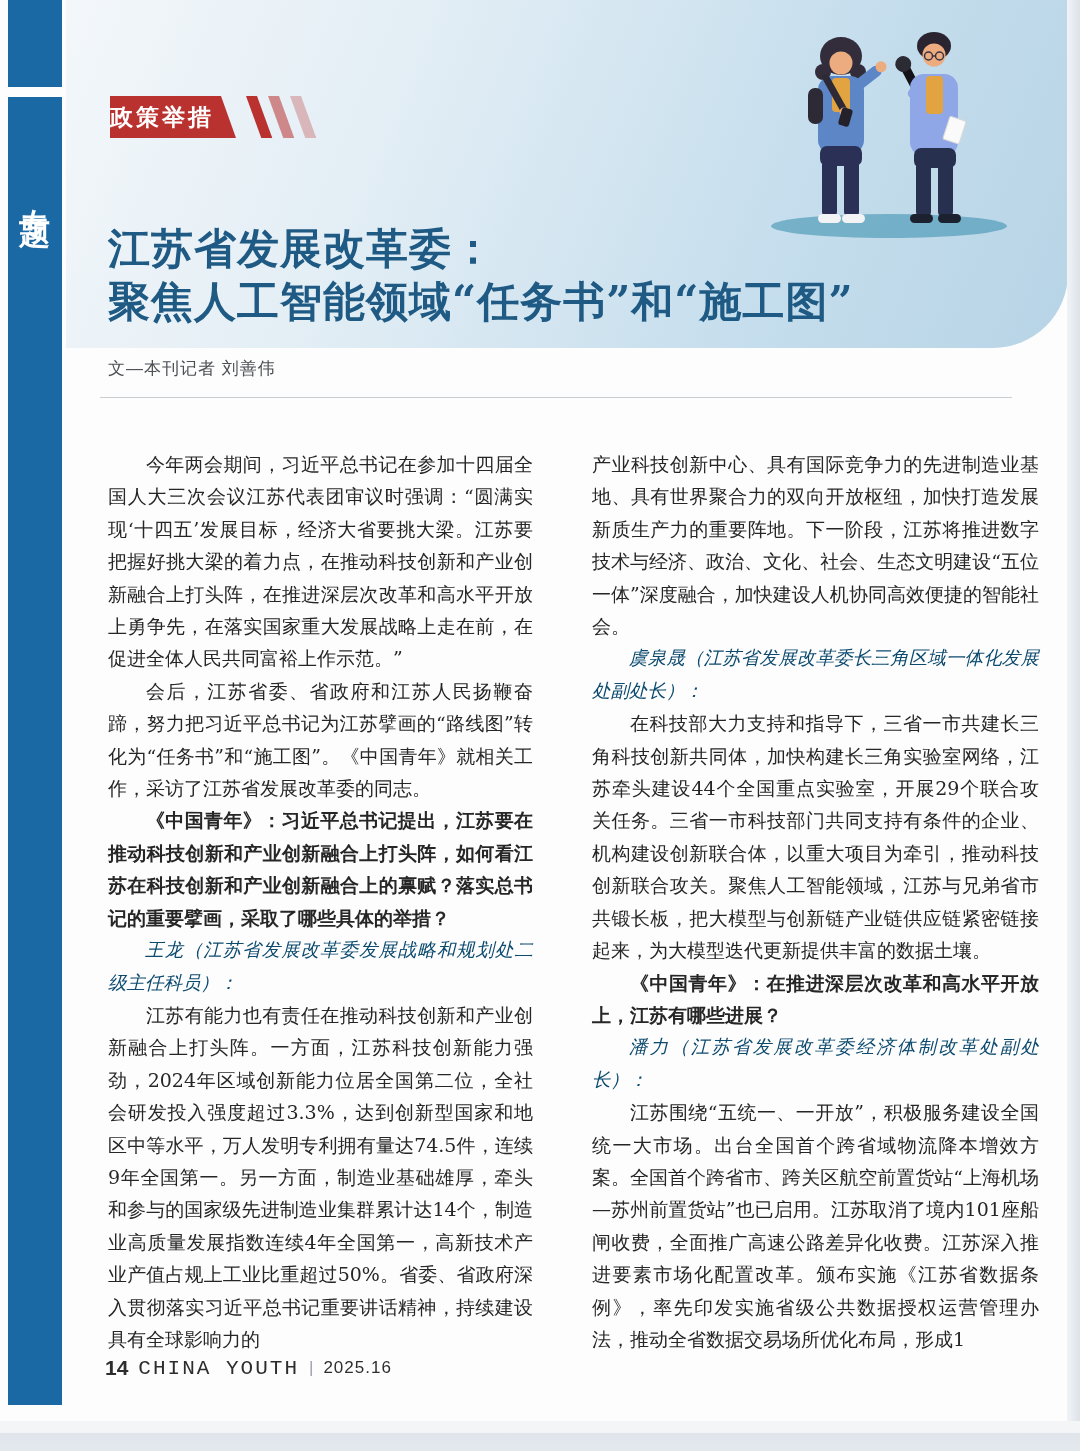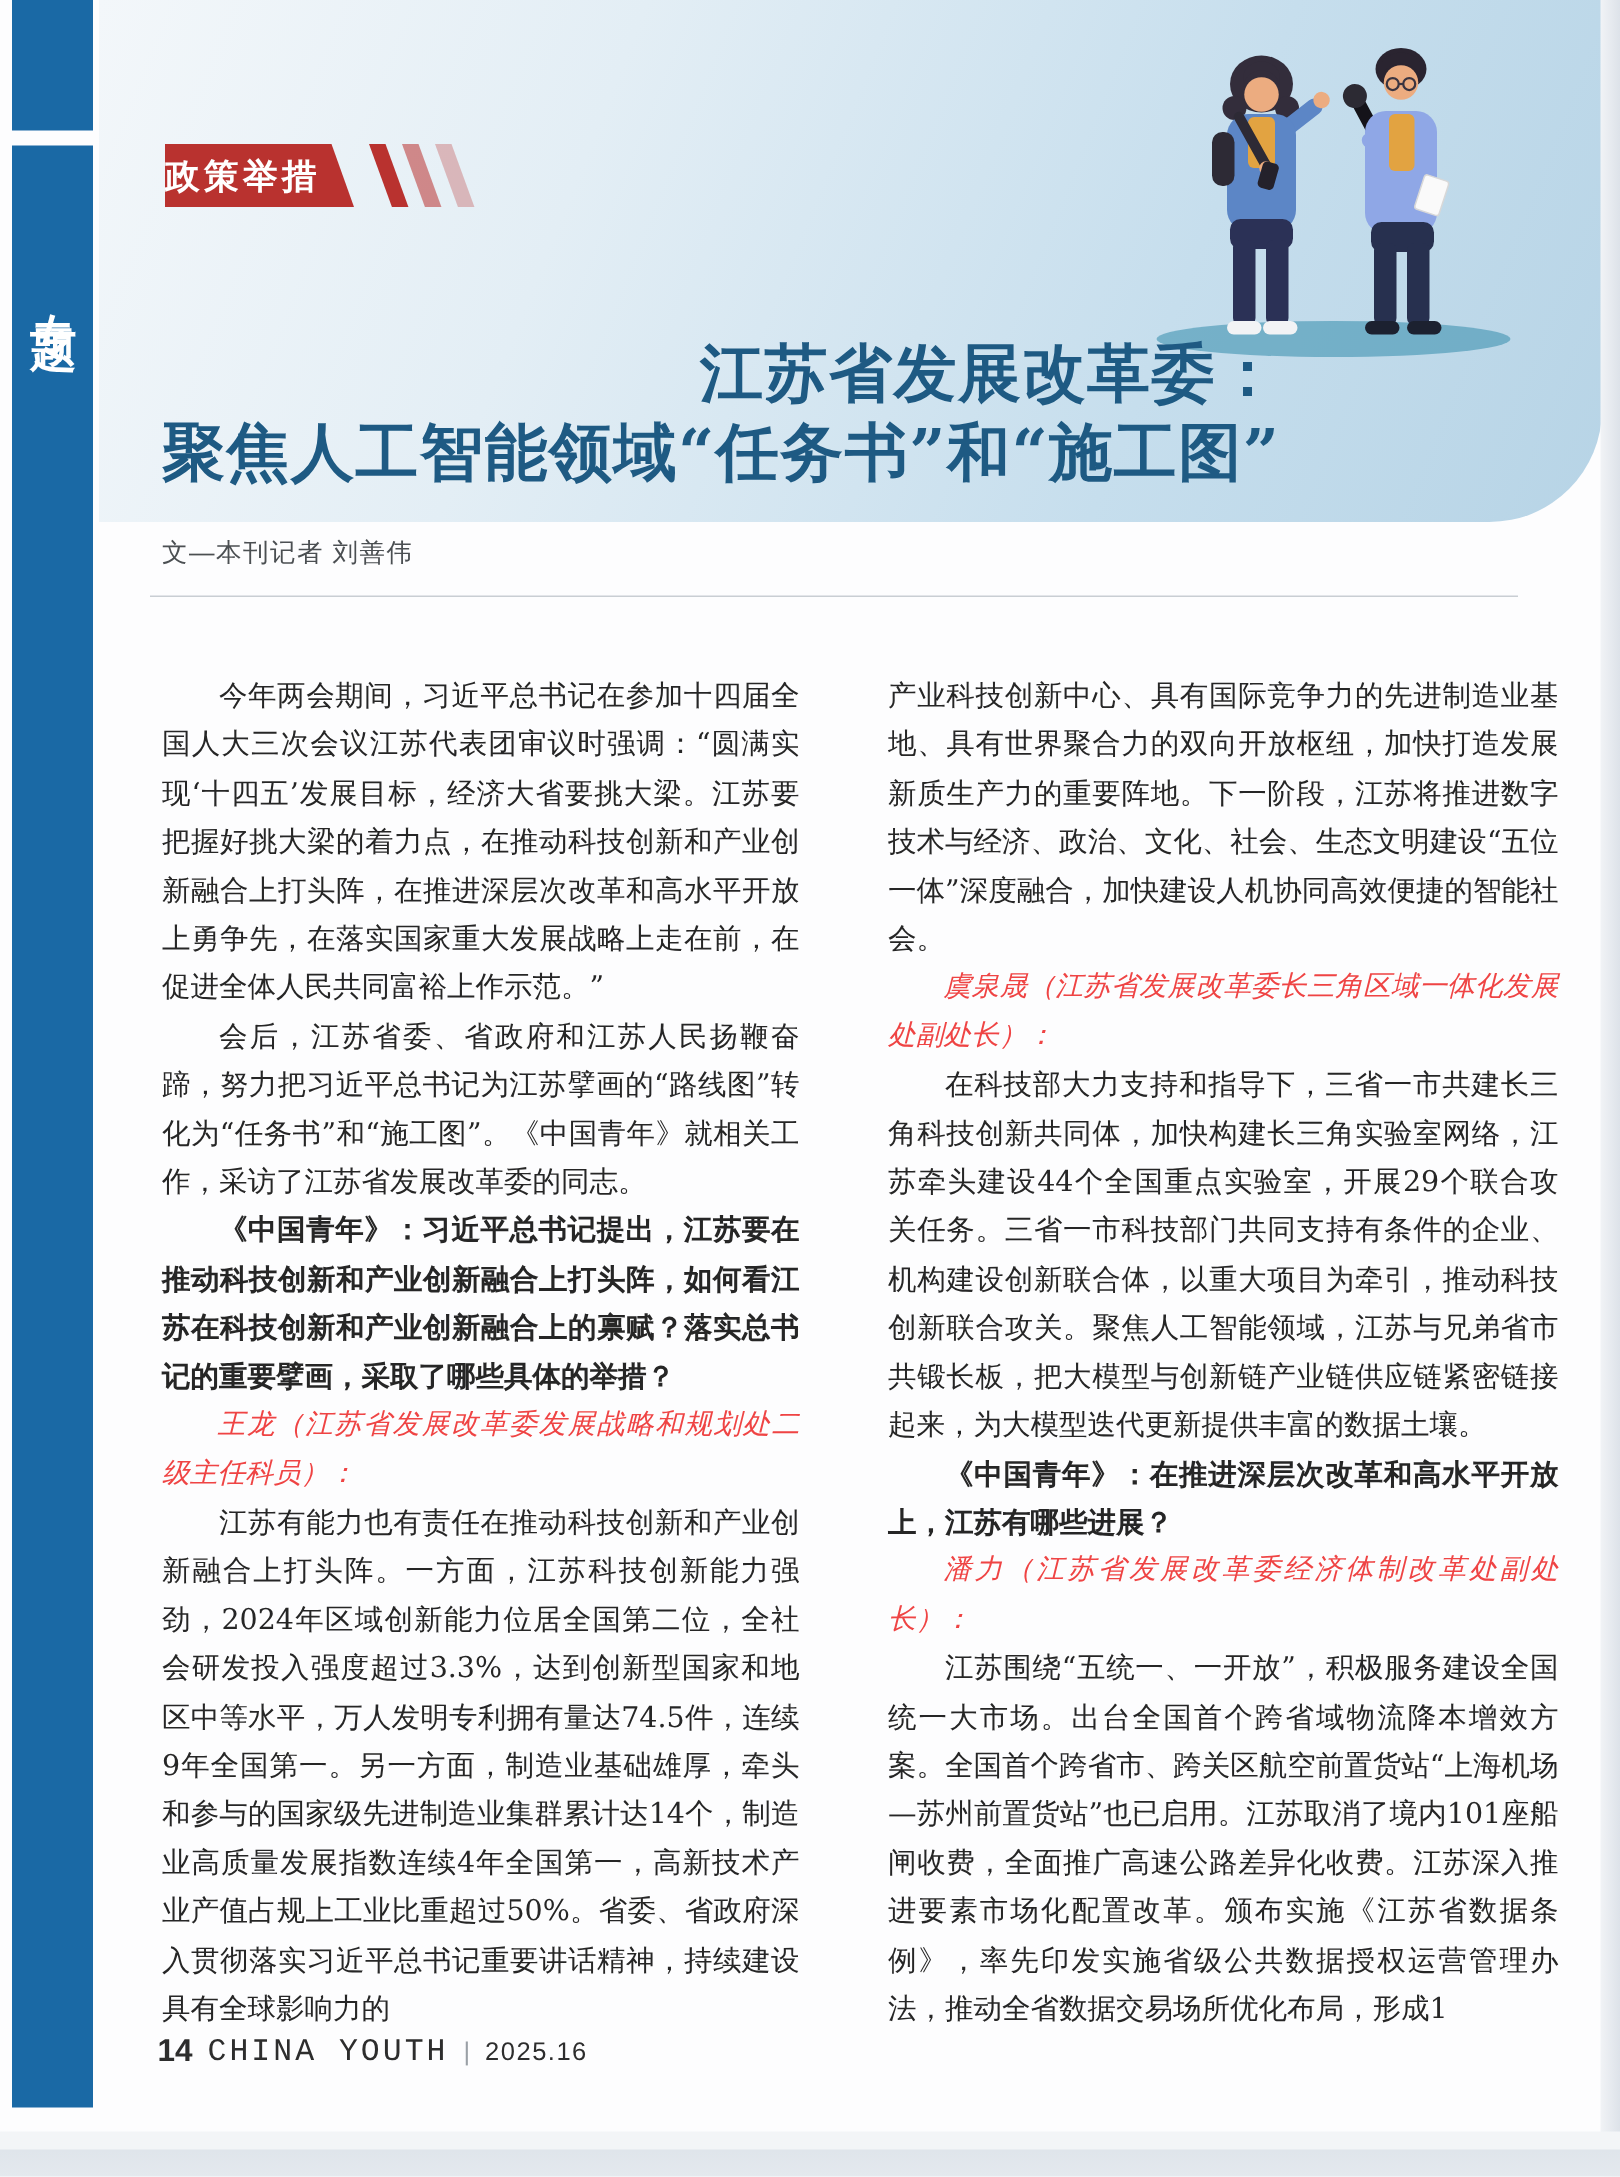--- a/index.html
+++ b/index.html
@@ -31,34 +31,34 @@
     display:flex;align-items:center;justify-content:flex-start;padding-left:0;box-sizing:border-box;}
   .badge-box span{color:#fff;font-size:23px;font-weight:700;letter-spacing:3px;
     font-family:"DejaVu Serif", serif;}
   .stripe{position:absolute;top:0;height:42px;width:11px;transform:skewX(20deg);transform-origin:top left;}
   .s1{left:136px;background:#b9322f;}
   .s2{left:158px;background:#b9322f;opacity:.55;}
   .s3{left:180px;background:#b9322f;opacity:.3;}
   
   .title{position:absolute;left:108px;top:222px;color:#1e5a83;
     font-size:42px;line-height:53px;font-weight:700;letter-spacing:1px;
-    font-family:"DejaVu Serif", serif;text-align:right;}
+    font-family:"DejaVu Serif", serif;}
   
   .byline{position:absolute;left:108px;top:357px;font-size:17px;color:#4b4f52;
     font-family:Liberation Sans, sans-serif;letter-spacing:1px;}
   .rule{position:absolute;left:100px;top:397px;width:912px;height:1px;background:#c9ced3;}
   
   .col{position:absolute;top:448px;color:#262626;font-size:19px;line-height:32.4px;
     text-align:justify;font-family:"DejaVu Serif", serif;}
   .col1{left:108px;width:425px;}
   .col2{left:564px;width:447px;margin-left:28px;}
   .col p{margin:0;}
   .indent{text-indent:2em;}
   .bold{font-weight:700;}
-  .speaker{font-style:italic;font-size:18.5px;color:#ef4444;}
+  .speaker{font-style:italic;font-size:18.5px;color:#0c4a6e;}
   
   .footer{position:absolute;left:105px;top:1356px;display:flex;align-items:center;
     font-family:"Liberation Sans", sans-serif;color:#2d2d2d;}
   .pgnum{font-weight:700;font-size:21px;margin-right:10px;}
   .mag{font-size:21px;letter-spacing:2px;font-family:Liberation Mono, monospace;}
   .sep{color:#9aa0a6;margin:0 10px;font-size:17px;}
   .issue{font-size:17px;letter-spacing:1px;}
   
   .illus{position:absolute;left:756px;top:12px;width:266px;height:232px;}
 </style>

